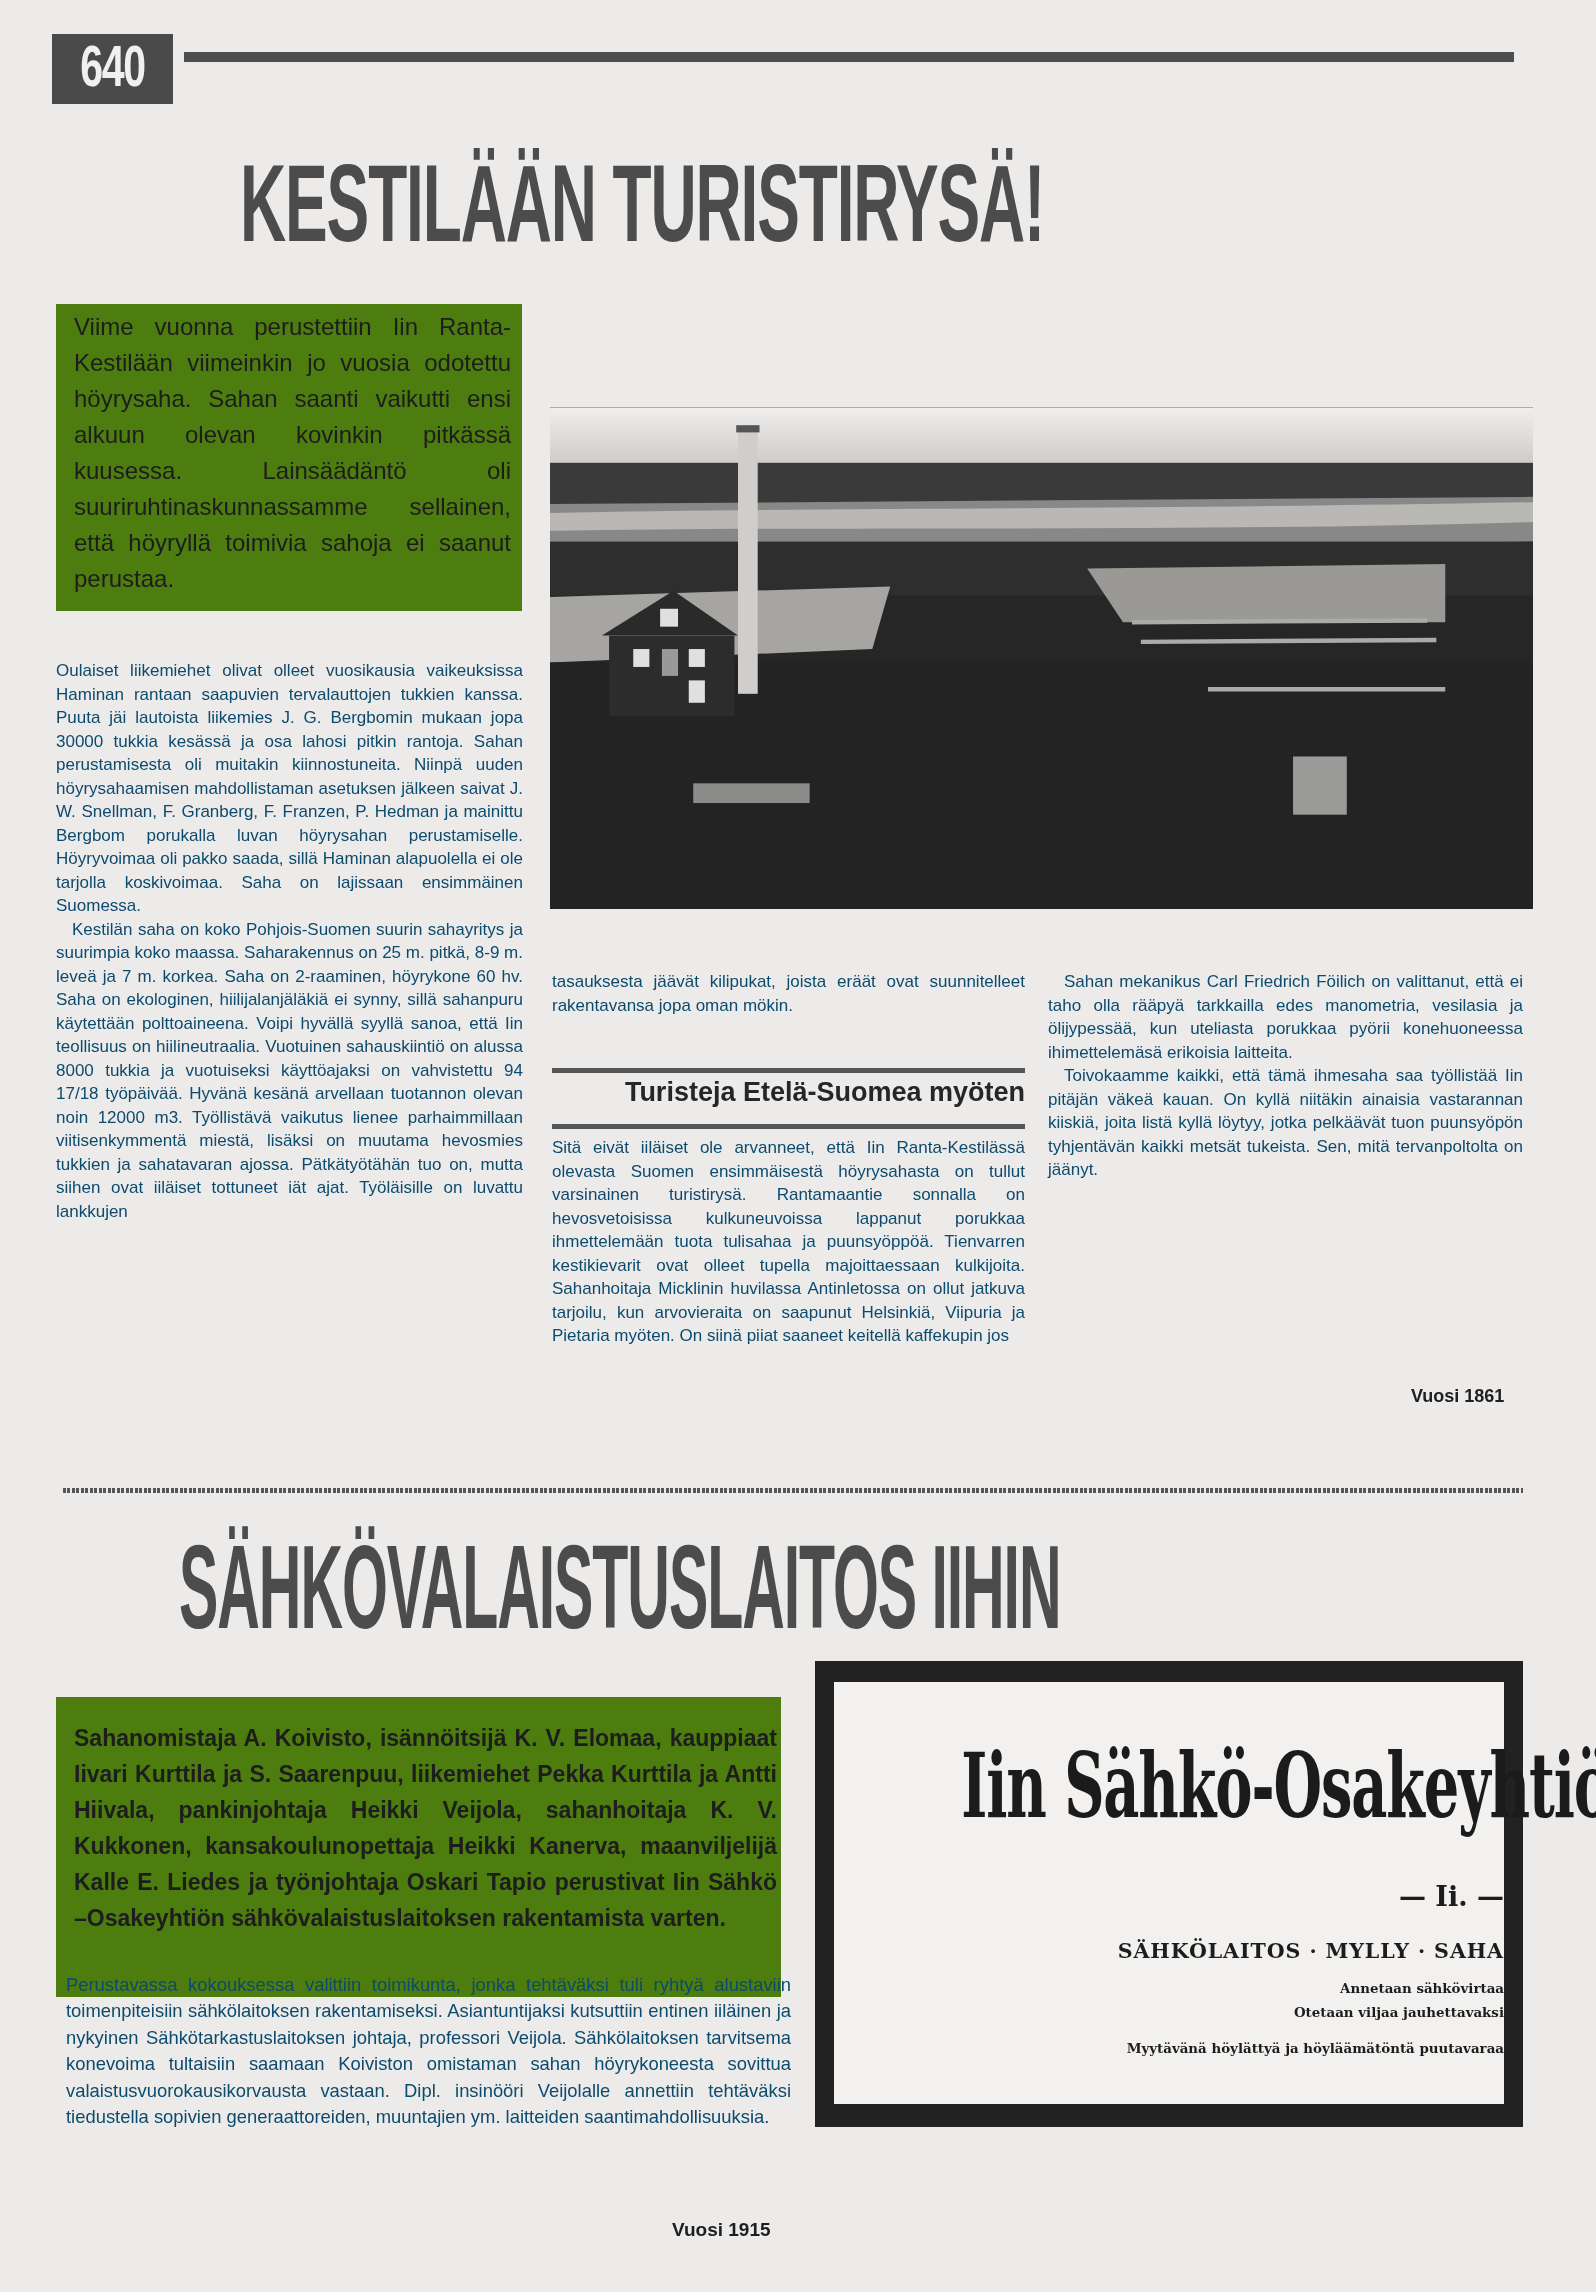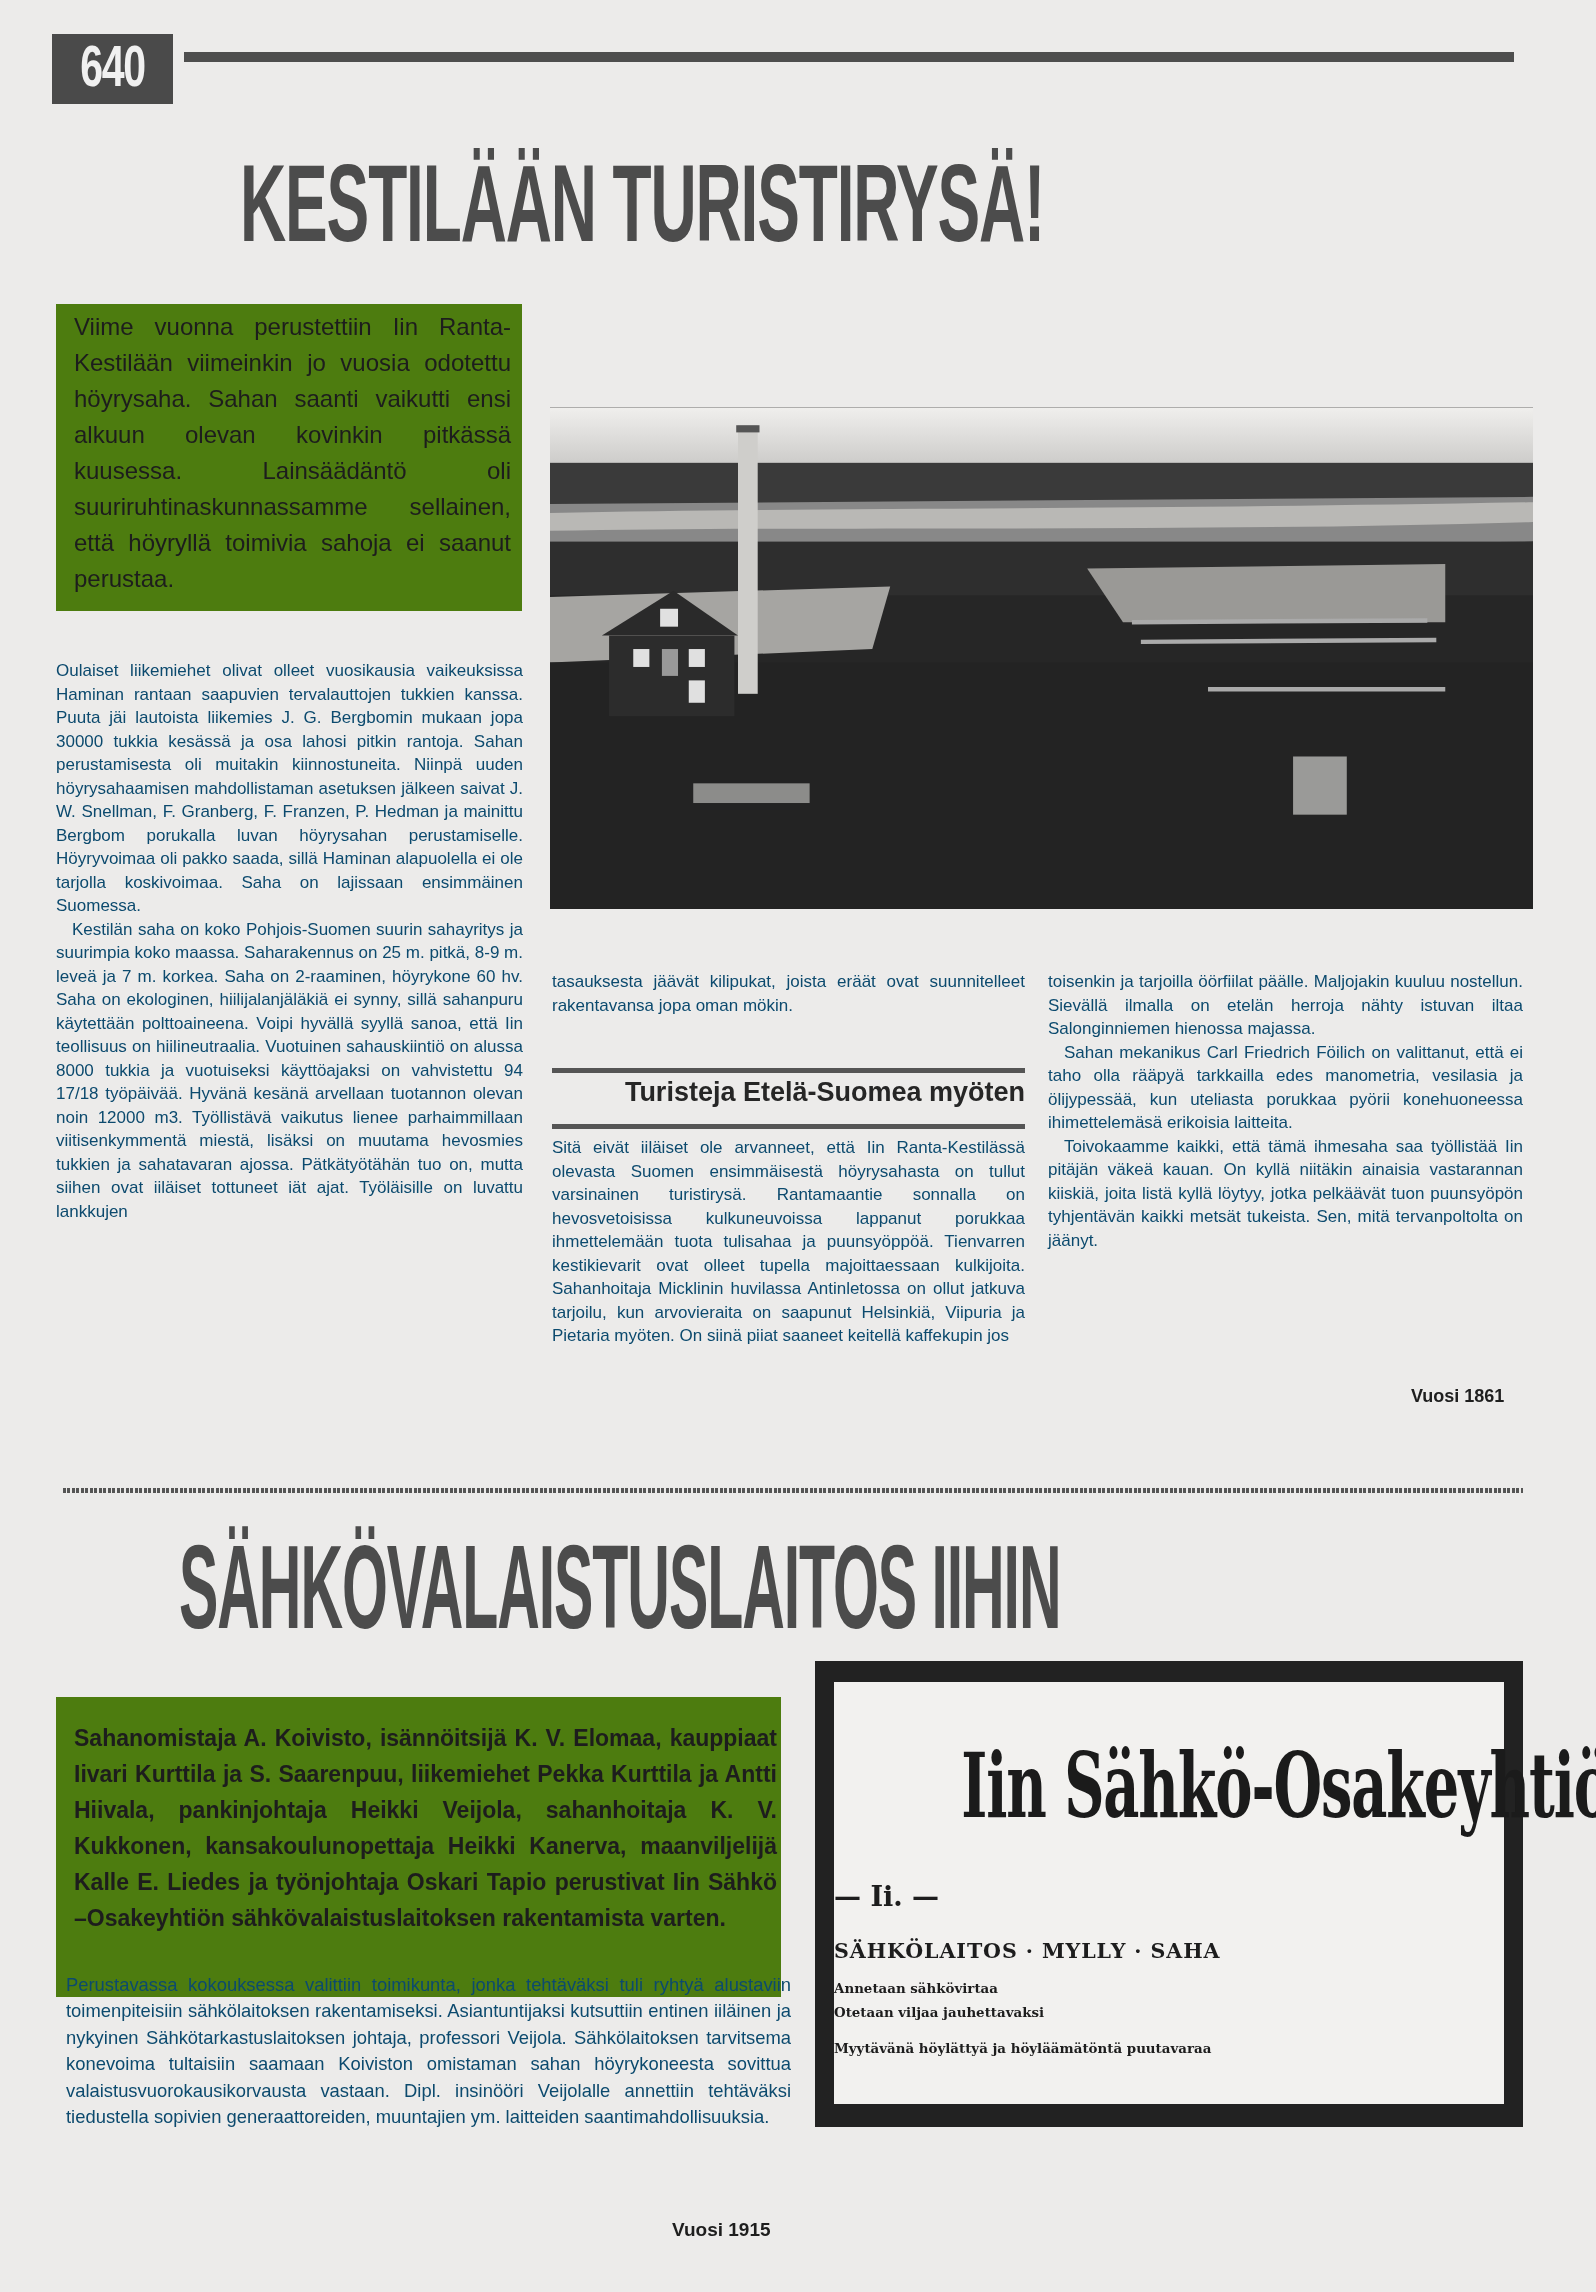--- a/index.html
+++ b/index.html
@@ -80,21 +80,21 @@
     border: 19.7px solid #222; border-top-width: 21.5px; border-bottom-width: 23px;
     background: #f2f1ef; box-sizing: border-box;
   }
   .ad-title {
     position: absolute; left: 0; top: 45px; width: 100%; text-align: center;
     font-family: "DejaVu Serif", serif; font-weight: bold; font-size: 90px; line-height: 116px;
     color: #1b1b1b; white-space: nowrap; transform: scaleX(0.62); transform-origin: center top;
     letter-spacing: -1.8px;
   }
   .ad-sub {
-    position: absolute; left: 0; width: 100%; text-align: left;
+    position: absolute; left: 0; width: 100%; text-align: right;
     font-family: "DejaVu Serif", serif; font-weight: bold; color: #1d1d1d;
   }
   .ad-line1 { top: 199px; font-size: 27px; }
   .ad-line2 { top: 257px; font-size: 20.6px; letter-spacing: 0.9px; }
   .ad-line3 { top: 298px; font-size: 13.4px; }
   .ad-line4 { top: 322px; font-size: 13.4px; }
   .ad-line5 { top: 358px; font-size: 13.4px; }
 </style>
 </head>
 <body>
@@ -155,21 +155,20 @@
 
 <div class="abs subhead-rule" style="left:552px; top:1068px; width:473px;"></div>
 <div class="abs subhead">Turisteja Etelä-Suomea myöten</div>
 <div class="abs subhead-rule" style="left:552px; top:1124px; width:473px;"></div>
 
 <div class="abs body-col col-2b">
   <p>Sitä eivät iiläiset ole arvanneet, että Iin Ranta-Kestilässä olevasta Suomen ensimmäisestä höyrysahasta on tullut varsinainen turistirysä. Rantamaantie sonnalla on hevosvetoisissa kulkuneuvoissa lappanut porukkaa ihmettelemään tuota tulisahaa ja puunsyöppöä. Tienvarren kestikievarit ovat olleet tupella majoittaessaan kulkijoita. Sahanhoitaja Micklinin huvilassa Antinletossa on ollut jatkuva tarjoilu, kun arvovieraita on saapunut Helsinkiä, Viipuria ja Pietaria myöten. On siinä piiat saaneet keitellä kaffekupin jos</p>
 </div>
 
 <div class="abs body-col col-3">
-  <p>toisenkin ja tarjoilla öörfiilat päälle. Maljojakin kuuluu nostellun. Sievällä ilmalla on etelän herroja nähty istuvan iltaa Salonginniemen hienossa majassa.</p>
   <p class="indent">Sahan mekanikus Carl Friedrich Föilich on valittanut, että ei taho olla rääpyä tarkkailla edes manometria, vesilasia ja ölijypessää, kun uteliasta porukkaa pyörii konehuoneessa ihimettelemäsä erikoisia laitteita.</p>
   <p class="indent">Toivokaamme kaikki, että tämä ihmesaha saa työllistää Iin pitäjän väkeä kauan. On kyllä niitäkin ainaisia vastarannan kiiskiä, joita listä kyllä löytyy, jotka pelkäävät tuon puunsyöpön tyhjentävän kaikki metsät tukeista. Sen, mitä tervanpoltolta on jäänyt.</p>
 </div>
 
 <div class="abs signoff" style="left:1411px; top:1386px;">Vuosi 1861</div>
 
 <div class="abs dotted-rule"></div>
 
 <div class="abs headline headline-2">SÄHKÖVALAISTUSLAITOS IIHIN</div>
 

